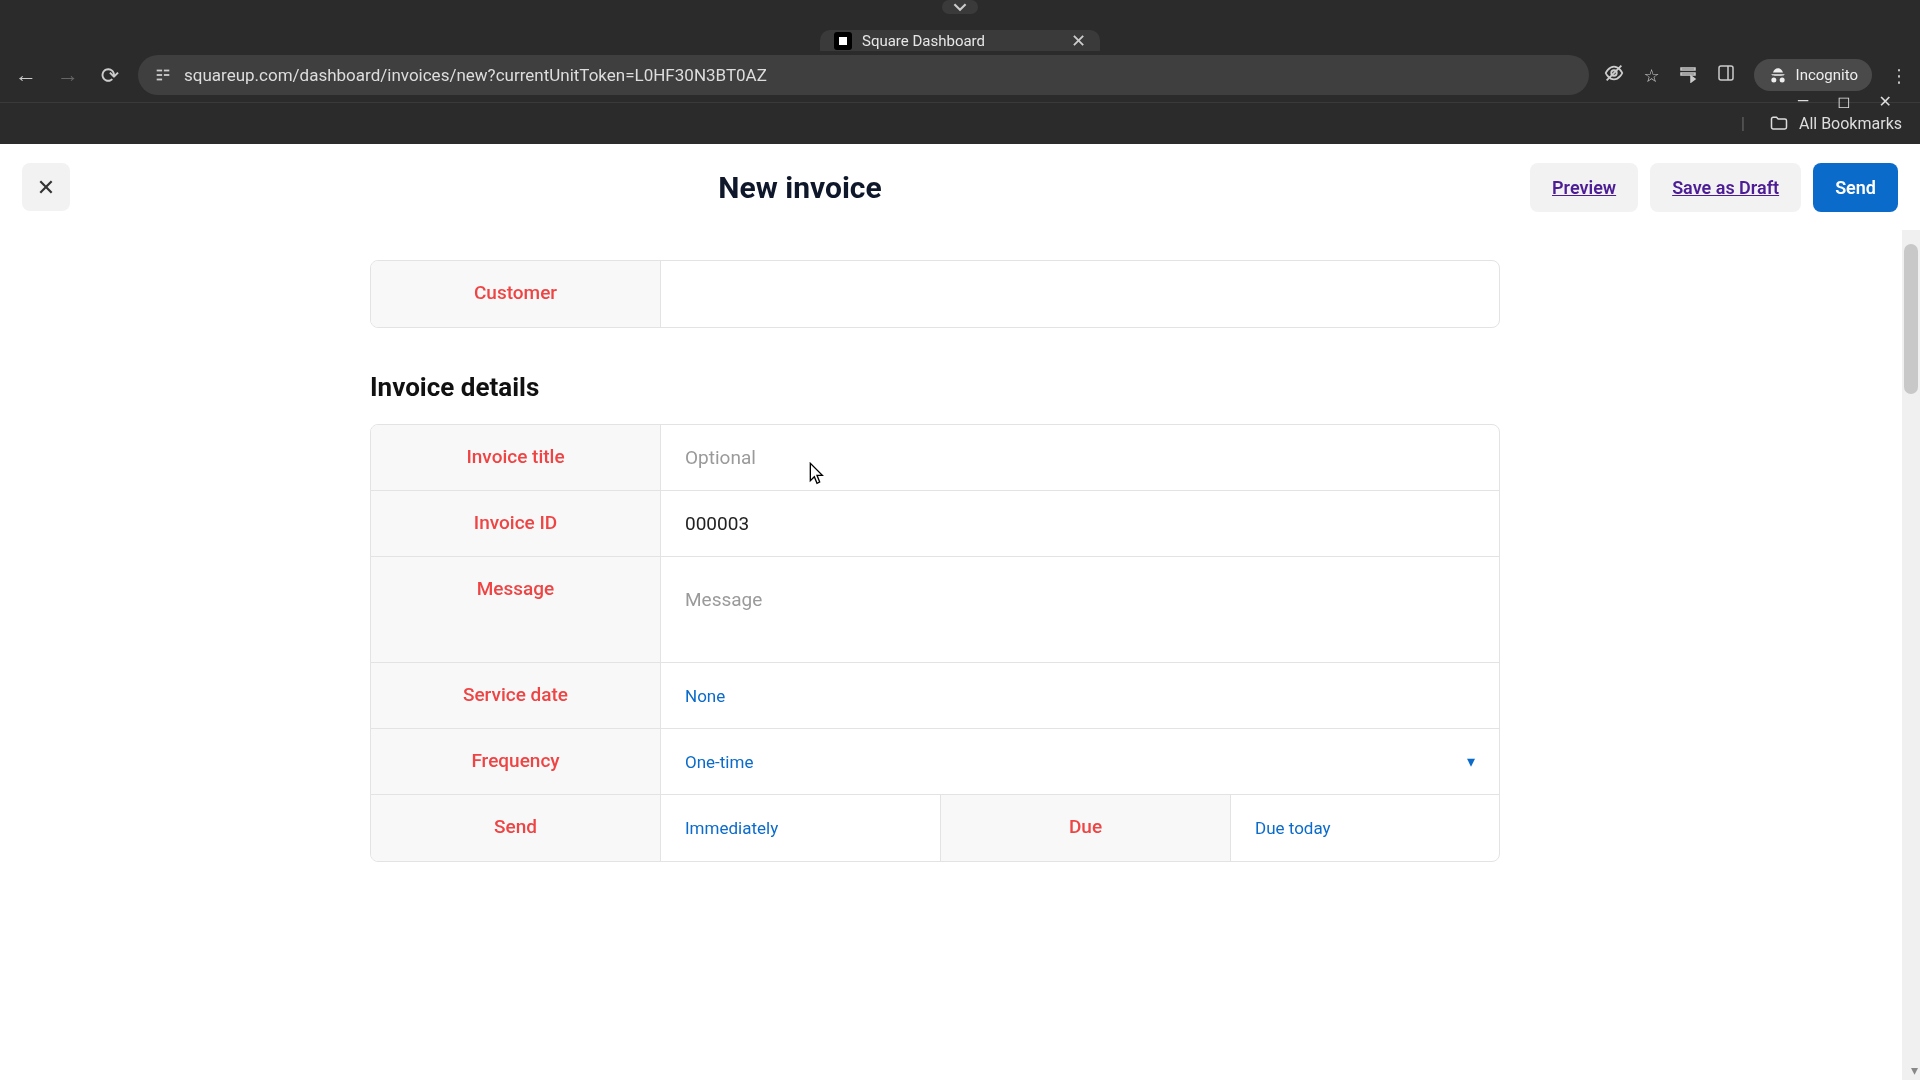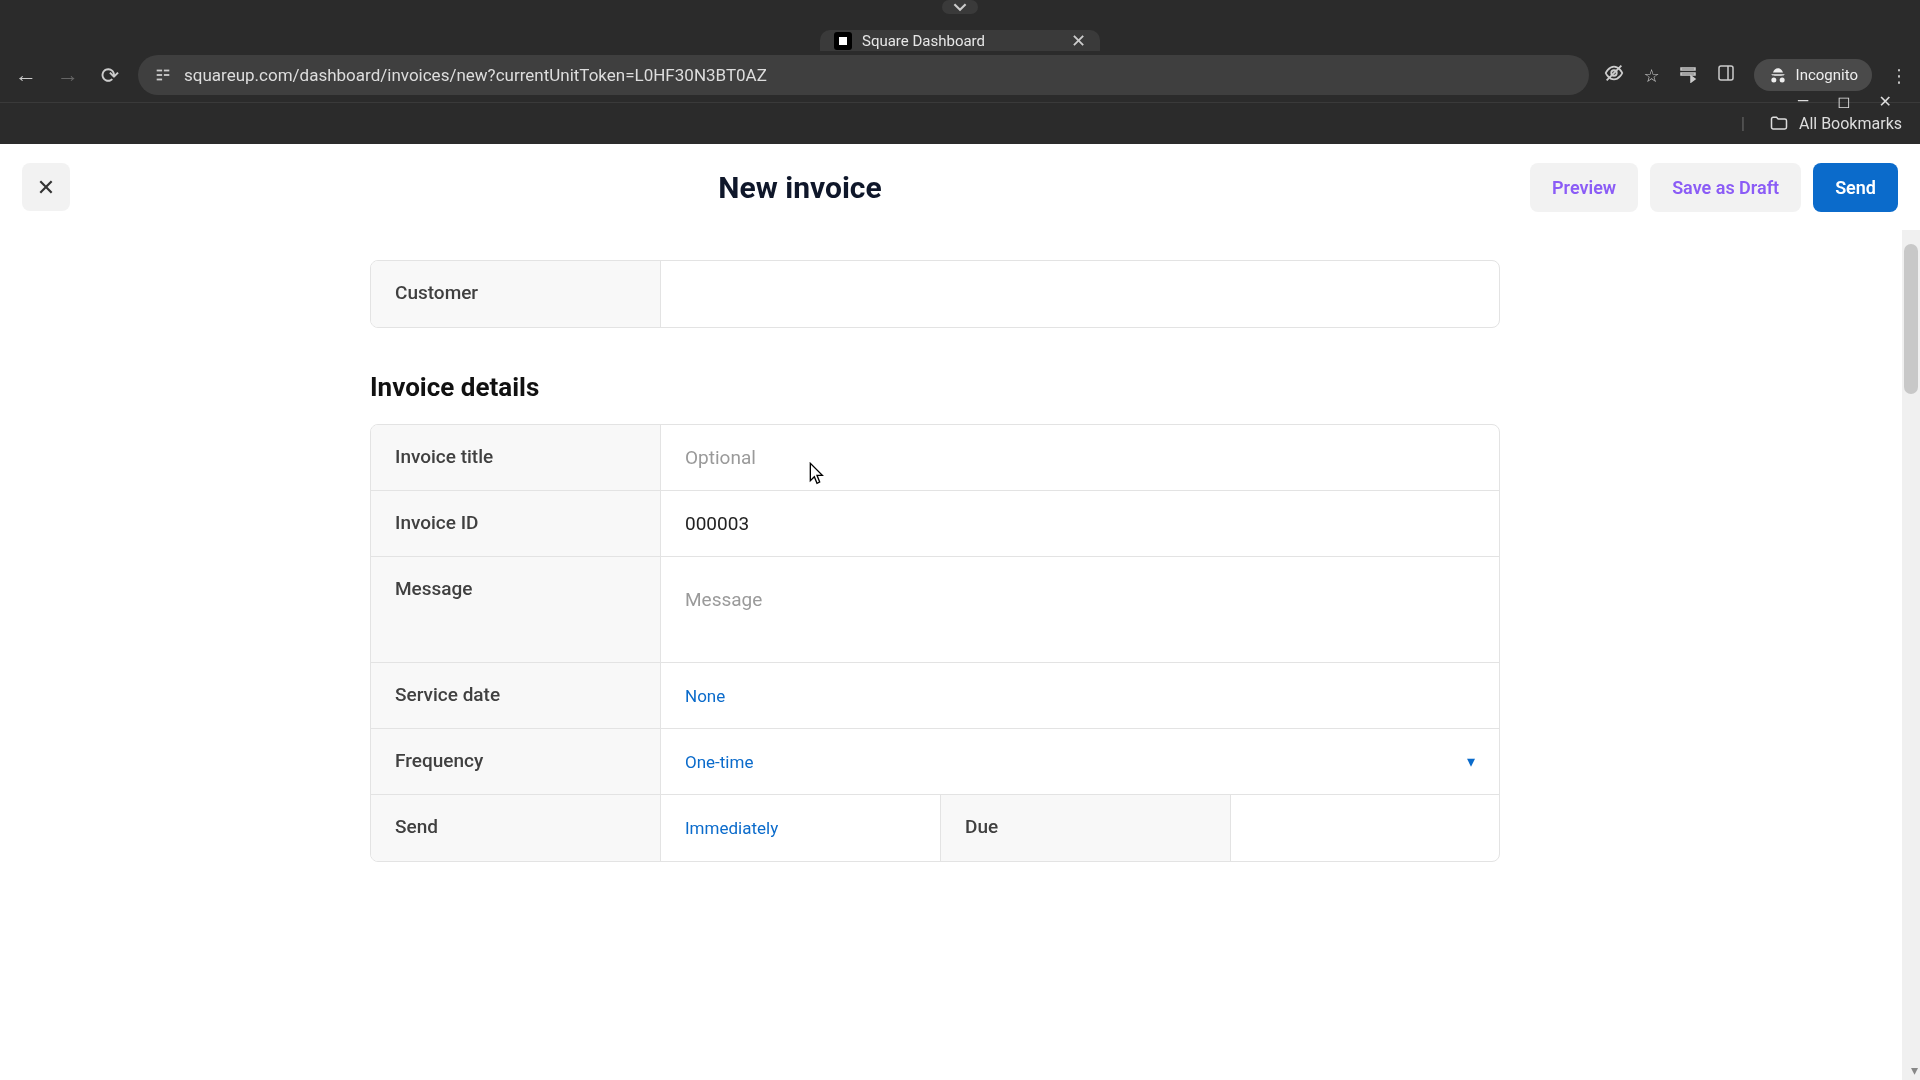--- a/index.html
+++ b/index.html
@@ -30,34 +30,34 @@
   .bookmarks-bar .sep { color:#666; margin-right:14px; }
 
   
   .app { background: #fff; height: calc(1080px - 48px - 54px - 42px); position: relative; display:flex; flex-direction:column; }
 
   .app-header { display: flex; align-items: center; height: 86px; padding: 0 22px; gap: 14px; }
   .close-btn { width: 48px; height: 48px; background: #f2f2f2; border-radius: 8px; display: flex; align-items: center; justify-content: center; font-size: 22px; color: #333; }
   .page-title { flex: 1; text-align: center; font-size: 30px; font-weight: 700; color: #0f172a; }
   .header-actions { display: flex; gap: 12px; }
   .btn { padding: 14px 22px; border-radius: 8px; font-size: 18px; font-weight: 600; border: none; cursor: pointer; }
-  .btn-secondary { background: #f2f2f2; color: #8b5cf6; }
+  .btn-secondary { background: #f2f2f2; color: #4c1d95; text-decoration: underline; }
   .btn-primary { background: #0b6bcb; color: #fff; }
 
   .content { flex:1; overflow-y: auto; padding: 30px 0 40px; position:relative; }
   .form-wrap { width: 1130px; margin-left: 370px; }
 
   .section-title { font-size: 26px; font-weight: 700; color: #111; margin-bottom: 22px; }
   .section + .section { margin-top: 44px; }
 
   .field-group { border: 1px solid #e3e3e3; border-radius: 8px; overflow: hidden; }
   .field-row { display: flex; min-height: 66px; border-bottom: 1px solid #e3e3e3; }
   .field-row:last-child { border-bottom: none; }
   .field-row.tall { min-height: 106px; }
-  .field-label { width: 290px; background: #f8f8f8; padding: 20px 24px; font-size: 19px; color: #404040; font-weight: 500; border-right: 1px solid #e3e3e3; }
+  .field-label { width: 290px; background: #f8f8f8; padding: 20px 24px; font-size: 19px; color: #ef4444; font-weight: 500; border-right: 1px solid #e3e3e3; text-align: center; }
   .field-input { flex: 1; display: flex; align-items: center; padding: 0 24px; position: relative; }
   .field-input input, .field-input textarea { border: none; outline: none; font-size: 19px; width: 100%; color: #222; background: transparent; }
   .field-input textarea { resize: none; height: 80px; padding-top: 18px; }
   .field-input input::placeholder, .field-input textarea::placeholder { color: #9a9a9a; }
   .link-value { color: #0b6bcb; font-size: 17px; }
   .chevron { position: absolute; right: 24px; color: #0b6bcb; font-size: 16px; }
 
   .field-row.split .field-input { flex: 0 0 280px; border-right: 1px solid #e3e3e3; }
   .field-row.split .field-label.second { width: 290px; }
   .field-row.split .field-input.last { flex: 1; border-right: none; }
@@ -218,20 +218,23 @@
               <span class="chevron">▾</span>
             </div>
           </div>
 
           <div class="field-row split">
             <div class="field-label">Send</div>
             <div class="field-input">
               <span class="link-value">Immediately</span>
             </div>
             <div class="field-label second">Due</div>
+            <div class="field-input last">
+              <span class="link-value">Due today</span>
+            </div>
           </div>
 
         </div>
       </div>
 
     </div>
 
     <span class="cursor">
       <svg width="18" height="24" viewBox="0 0 12 18">
           <path d="M1 1 L1 14 L4 11 L6 16 L8 15 L6 10 L10 10 Z" fill="#fff" stroke="#000" stroke-width="1"></path>

